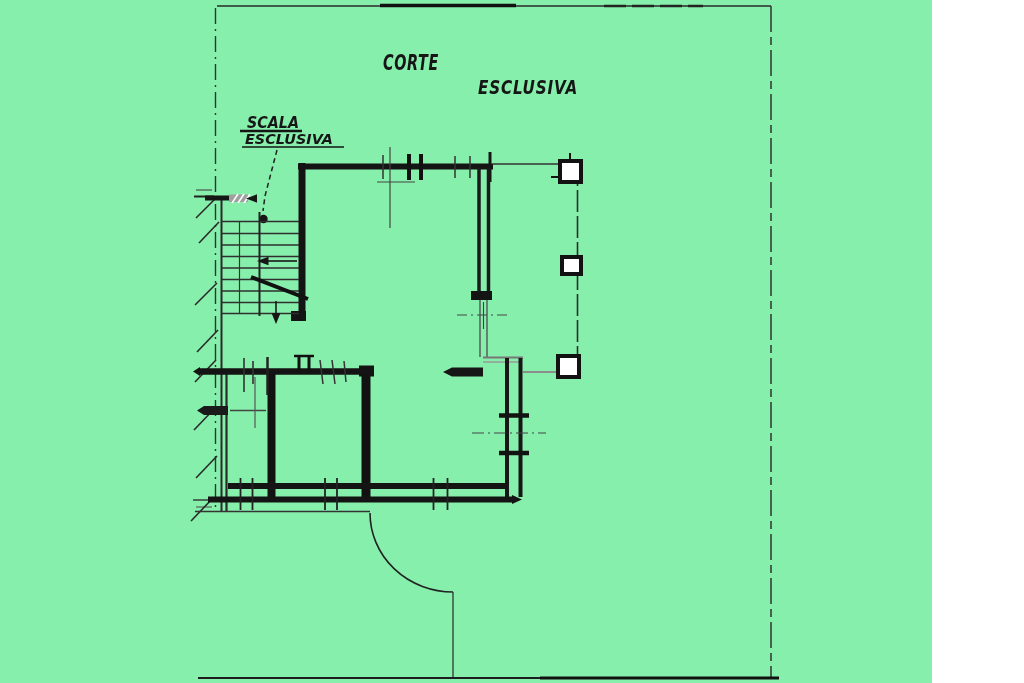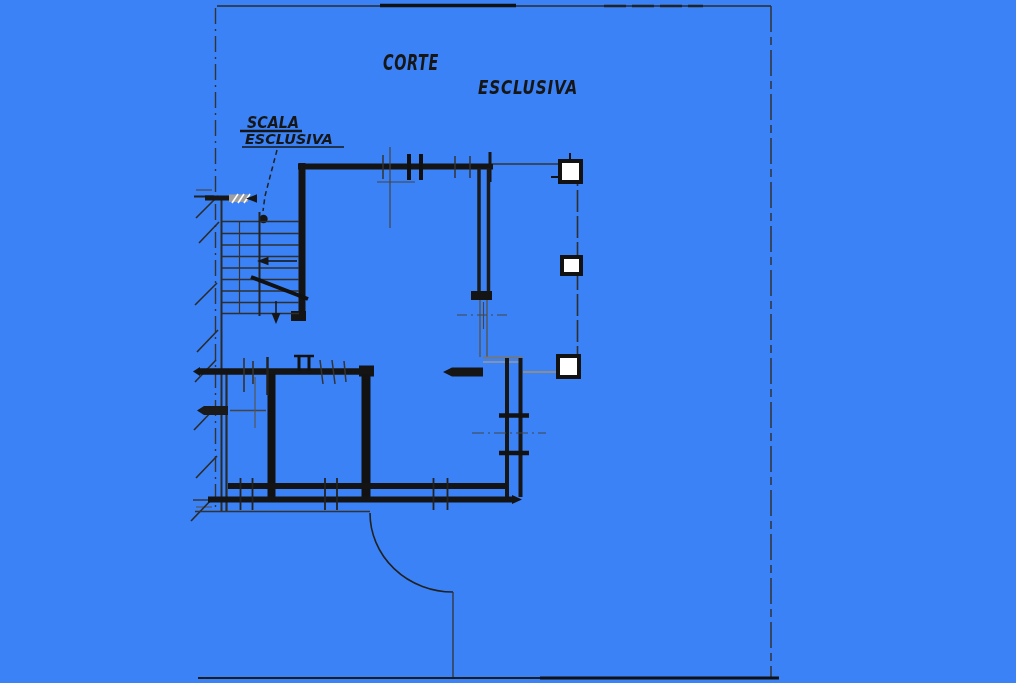--- a/index.html
+++ b/index.html
@@ -1,19 +1,19 @@
 <!DOCTYPE html>
 <html><head>
 <meta charset="utf-8">
 <style>
   html,body{margin:0;padding:0;background:#ffffff;}
   .sheet{
     position:relative;
-    width:1016px;height:683px;
-    background:#3b82f6;
+    width:932px;height:683px;
+    background:#86efac;
     overflow:hidden;
     font-family:"DejaVu Sans", sans-serif;
   }
   svg{position:absolute;left:0;top:0;}
   text{
     font-family:"DejaVu Sans", sans-serif;
     font-weight:bold;
     font-style:italic;
     fill:#161616;
   }

